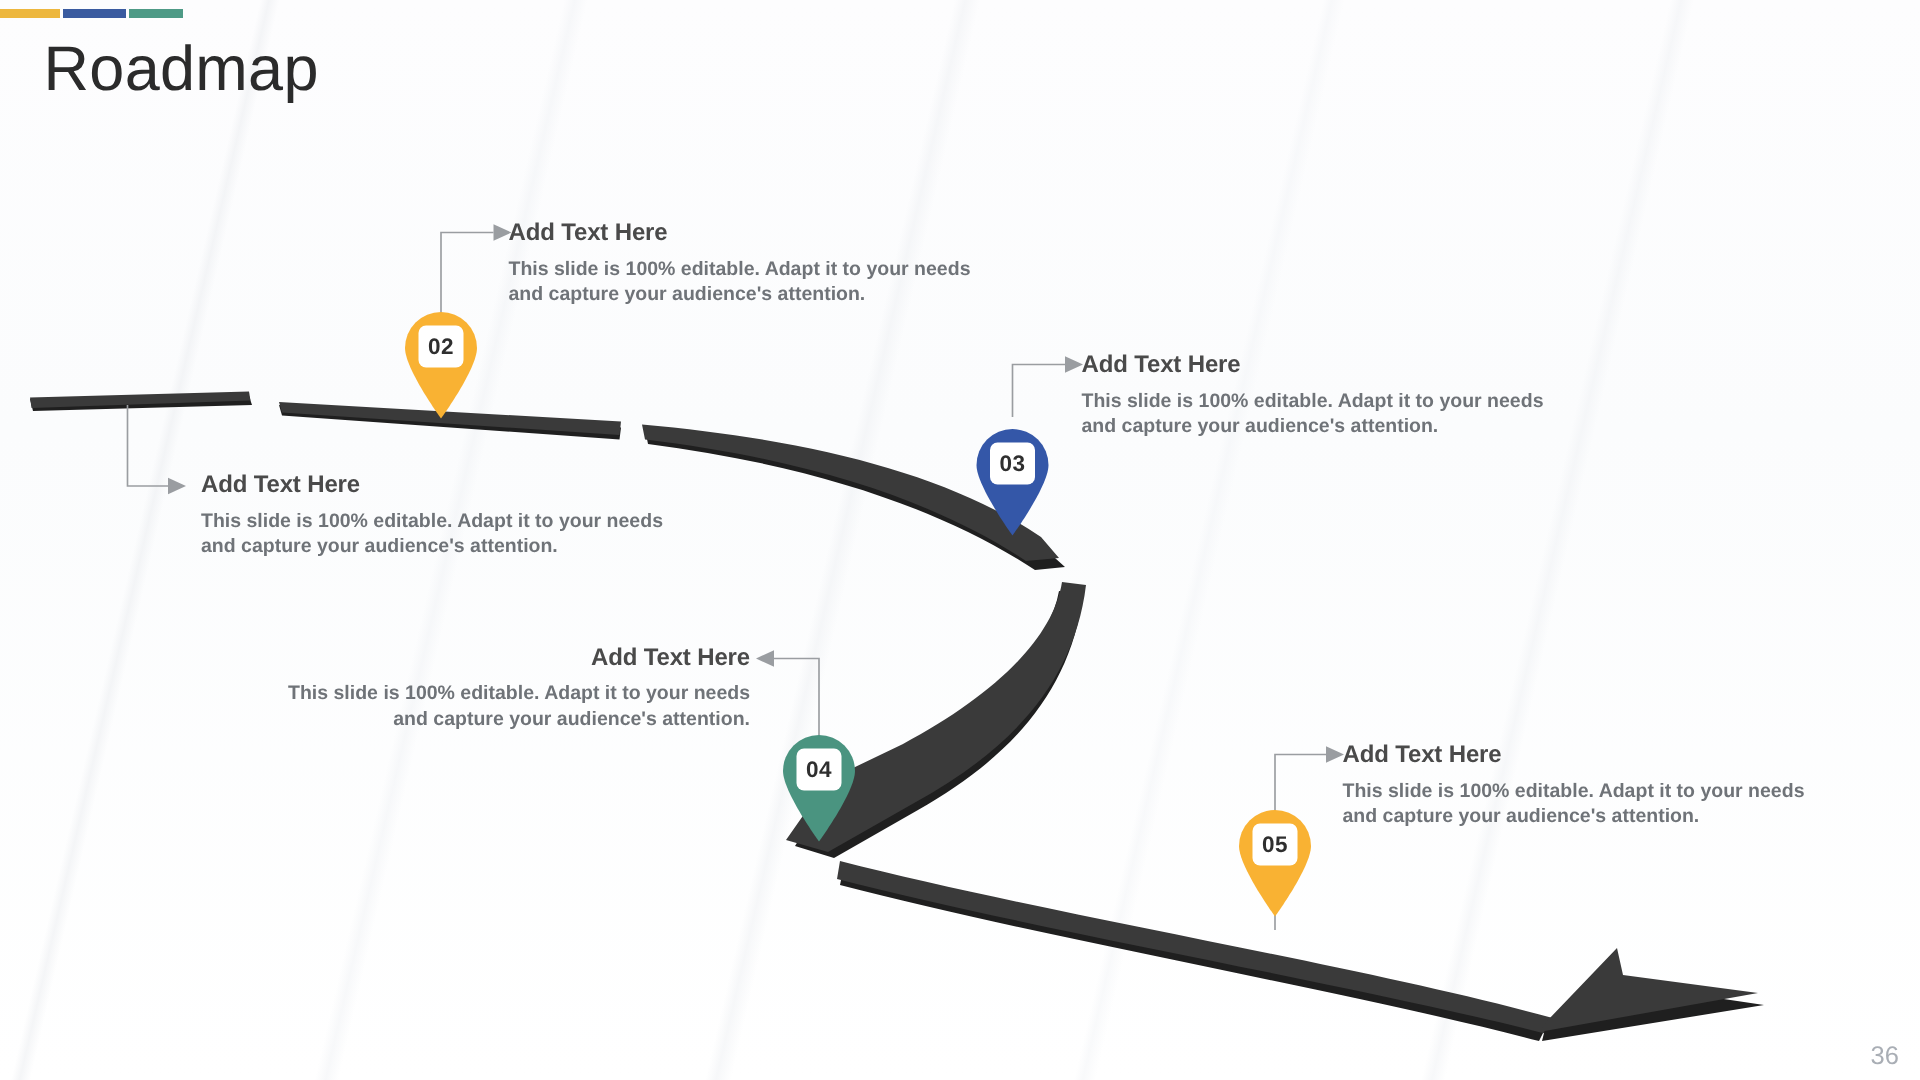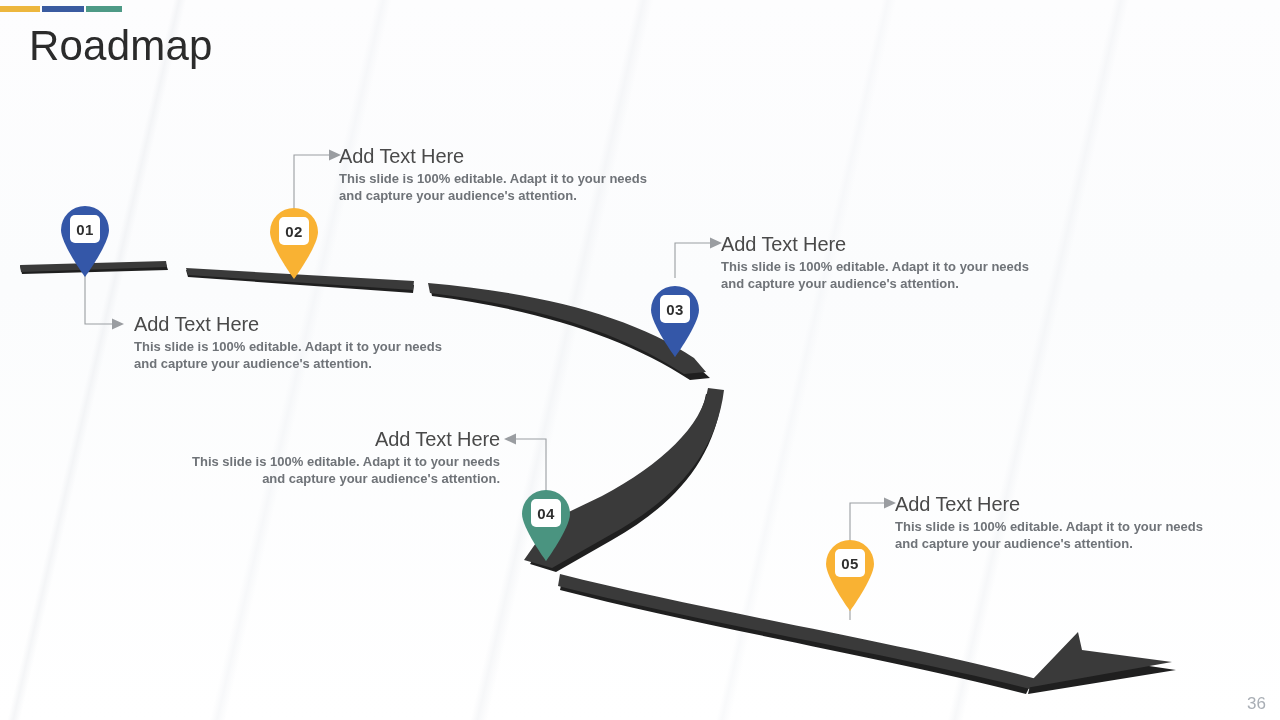--- a/index.html
+++ b/index.html
@@ -55,21 +55,21 @@
     width:30px;height:28px;
     background:#ffffff;border-radius:5px;
     display:flex;align-items:center;justify-content:center;
     font-size:15px;font-weight:700;color:#2f2f2f;
     letter-spacing:.3px;
   }
 
   
   .txt{position:absolute;}
   .txt .head{
-    font-size:20px;font-weight:400;color:#4a4a4a;
+    font-size:16px;font-weight:700;color:#4a4a4a;
     letter-spacing:-.1px;line-height:22px;margin:0 0 4px 0;
     white-space:nowrap;
   }
   .txt .body{
     font-size:13px;line-height:16.5px;color:#6f7378;
     margin:0;font-weight:700;
   }
   .txt.right{text-align:right;}
 </style>
 </head>
@@ -122,26 +122,20 @@
     </g>
     <g fill="#9a9da1">
       <path d="M112,318.5 L124,324 L112,329.5 Z"></path>
       <path d="M329,149.5 L341,155 L329,160.5 Z"></path>
       <path d="M710,237.5 L722,243 L710,248.5 Z"></path>
       <path d="M516,433.5 L504,439 L516,444.5 Z"></path>
       <path d="M884,497.5 L896,503 L884,508.5 Z"></path>
     </g>
   </svg>
 
-  <div class="pin" style="left:57px;top:202px;">
-    <svg viewBox="0 0 56 76">
-      <path d="M28,75 C28,75 4,42 4,28 A24,24 0 1,1 52,28 C52,42 28,75 28,75 Z" fill="#3457a8"></path>
-    </svg>
-    <div class="num-box">01</div>
-  </div>
 
   <div class="pin" style="left:266px;top:204px;">
     <svg viewBox="0 0 56 76">
       <path d="M28,75 C28,75 4,42 4,28 A24,24 0 1,1 52,28 C52,42 28,75 28,75 Z" fill="#f9b233"></path>
     </svg>
     <div class="num-box">02</div>
   </div>
 
   <div class="pin" style="left:647px;top:282px;">
     <svg viewBox="0 0 56 76">

